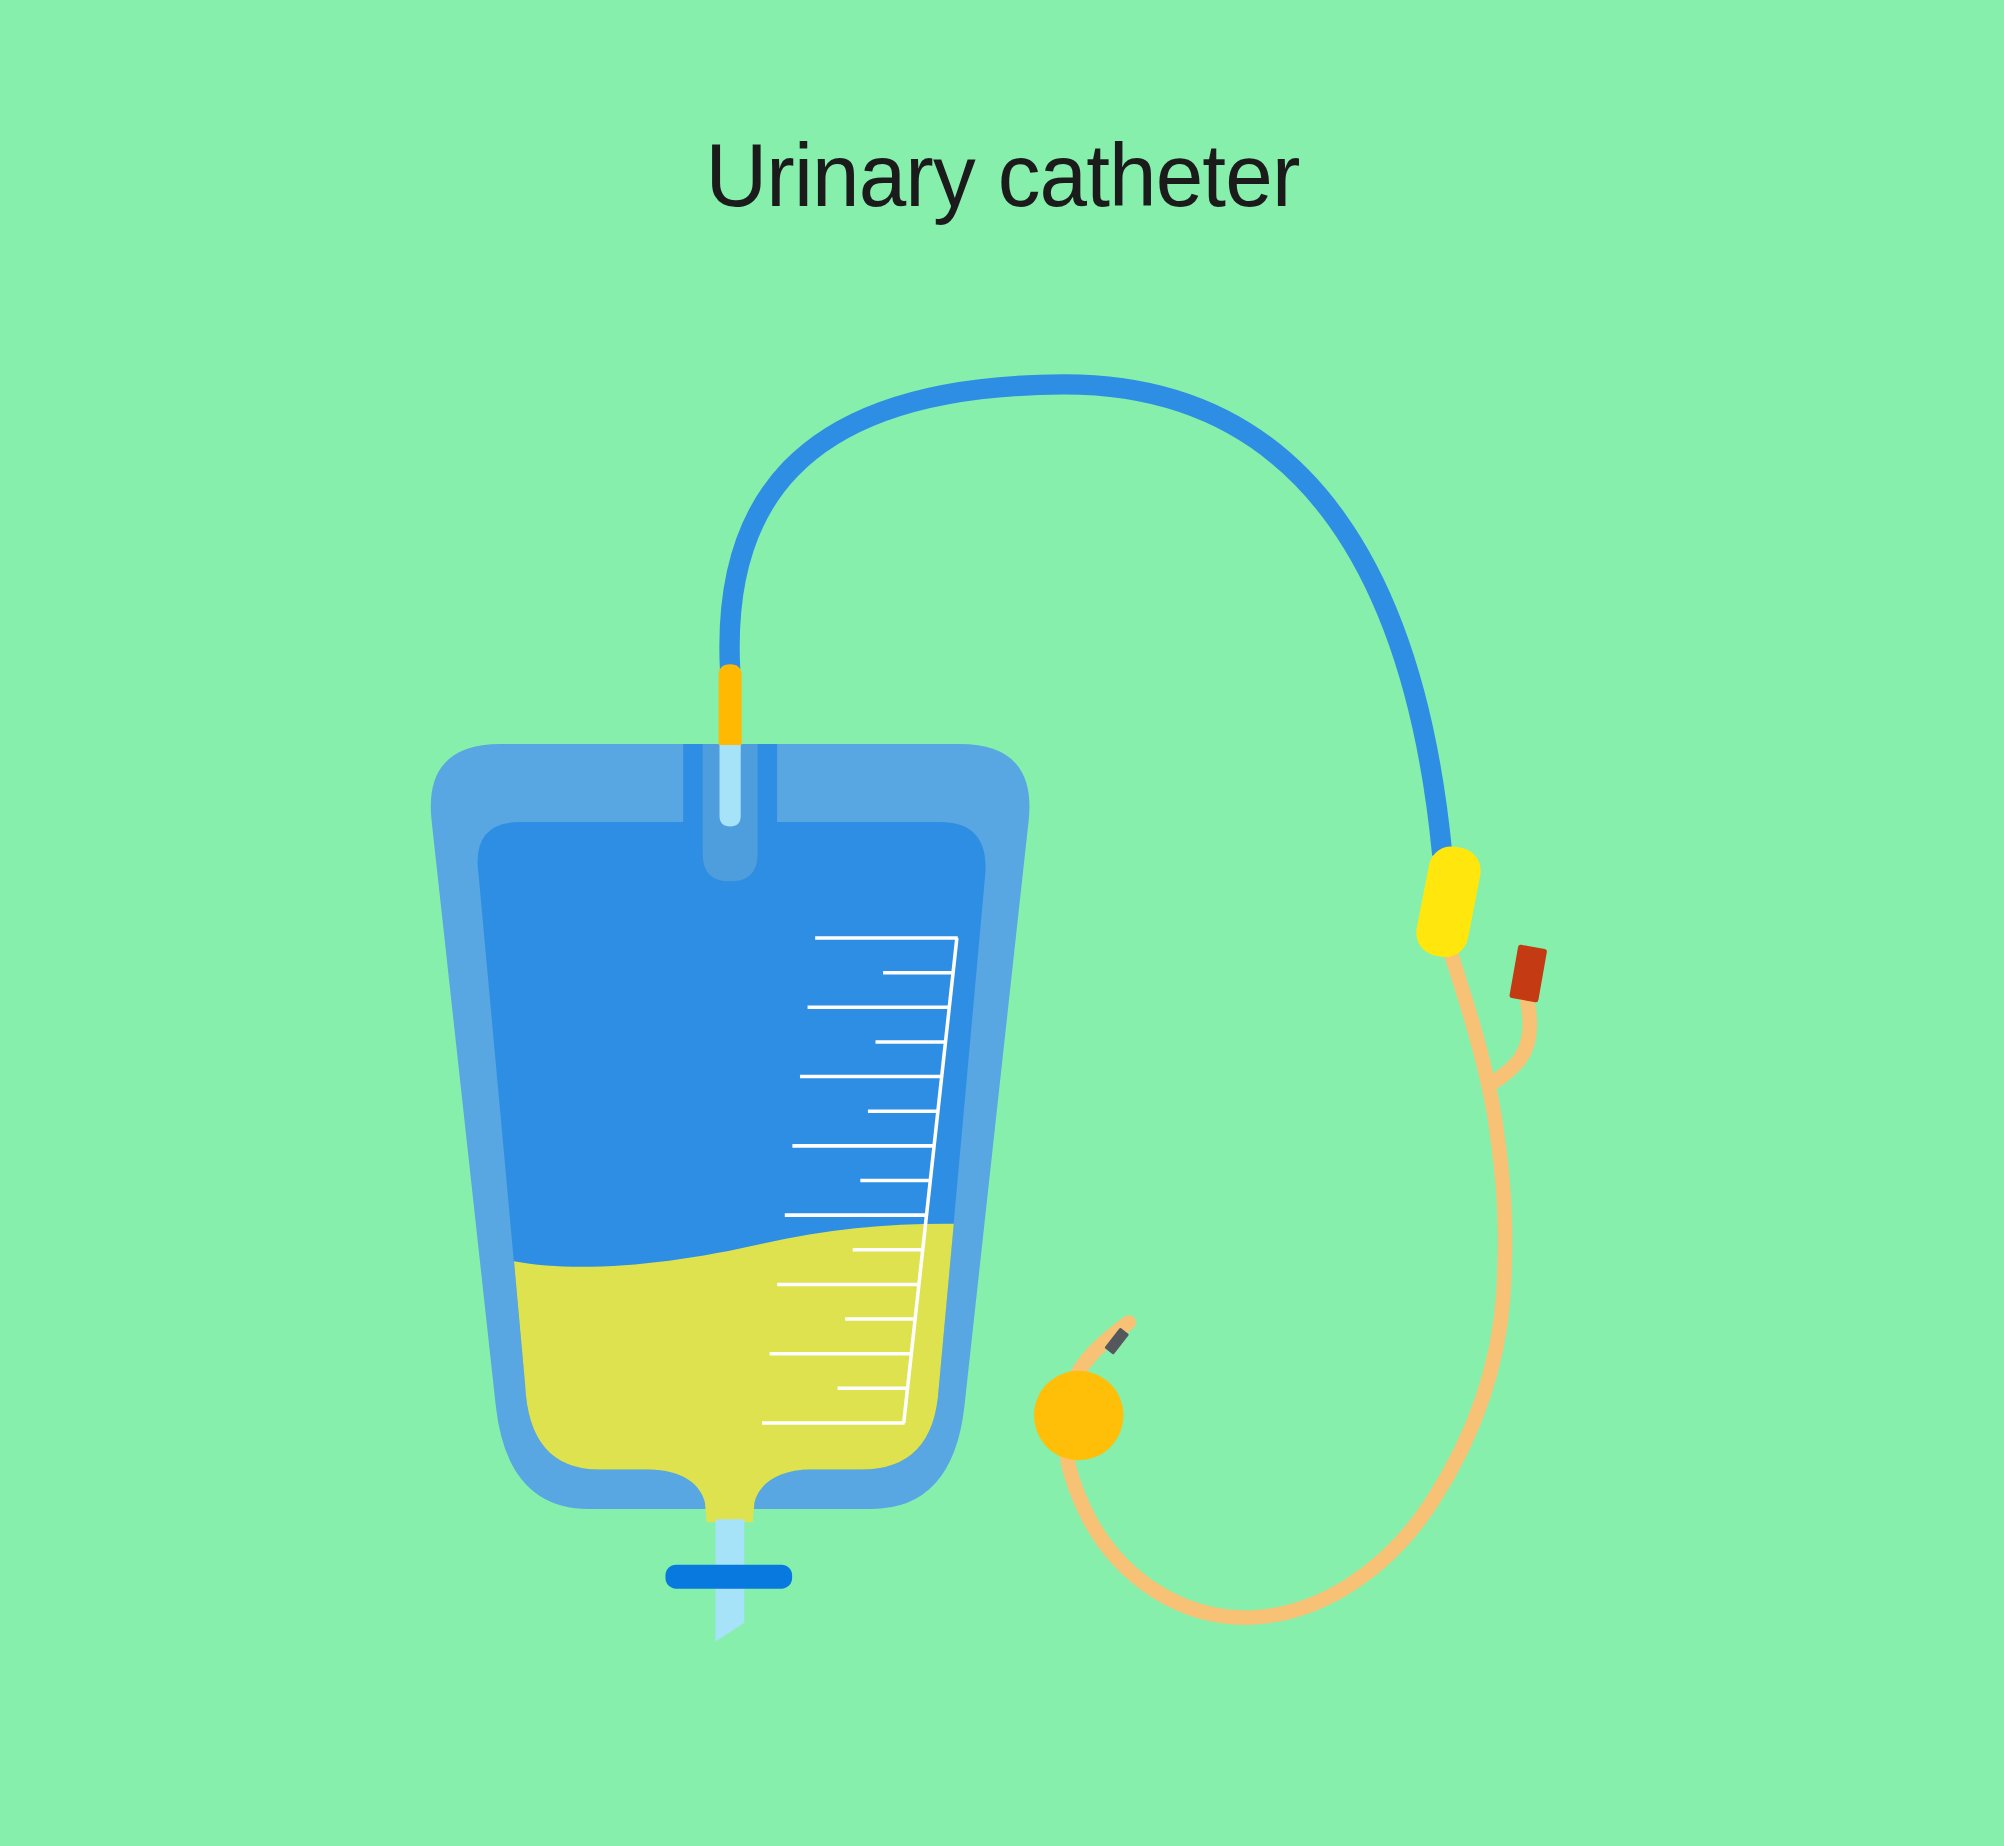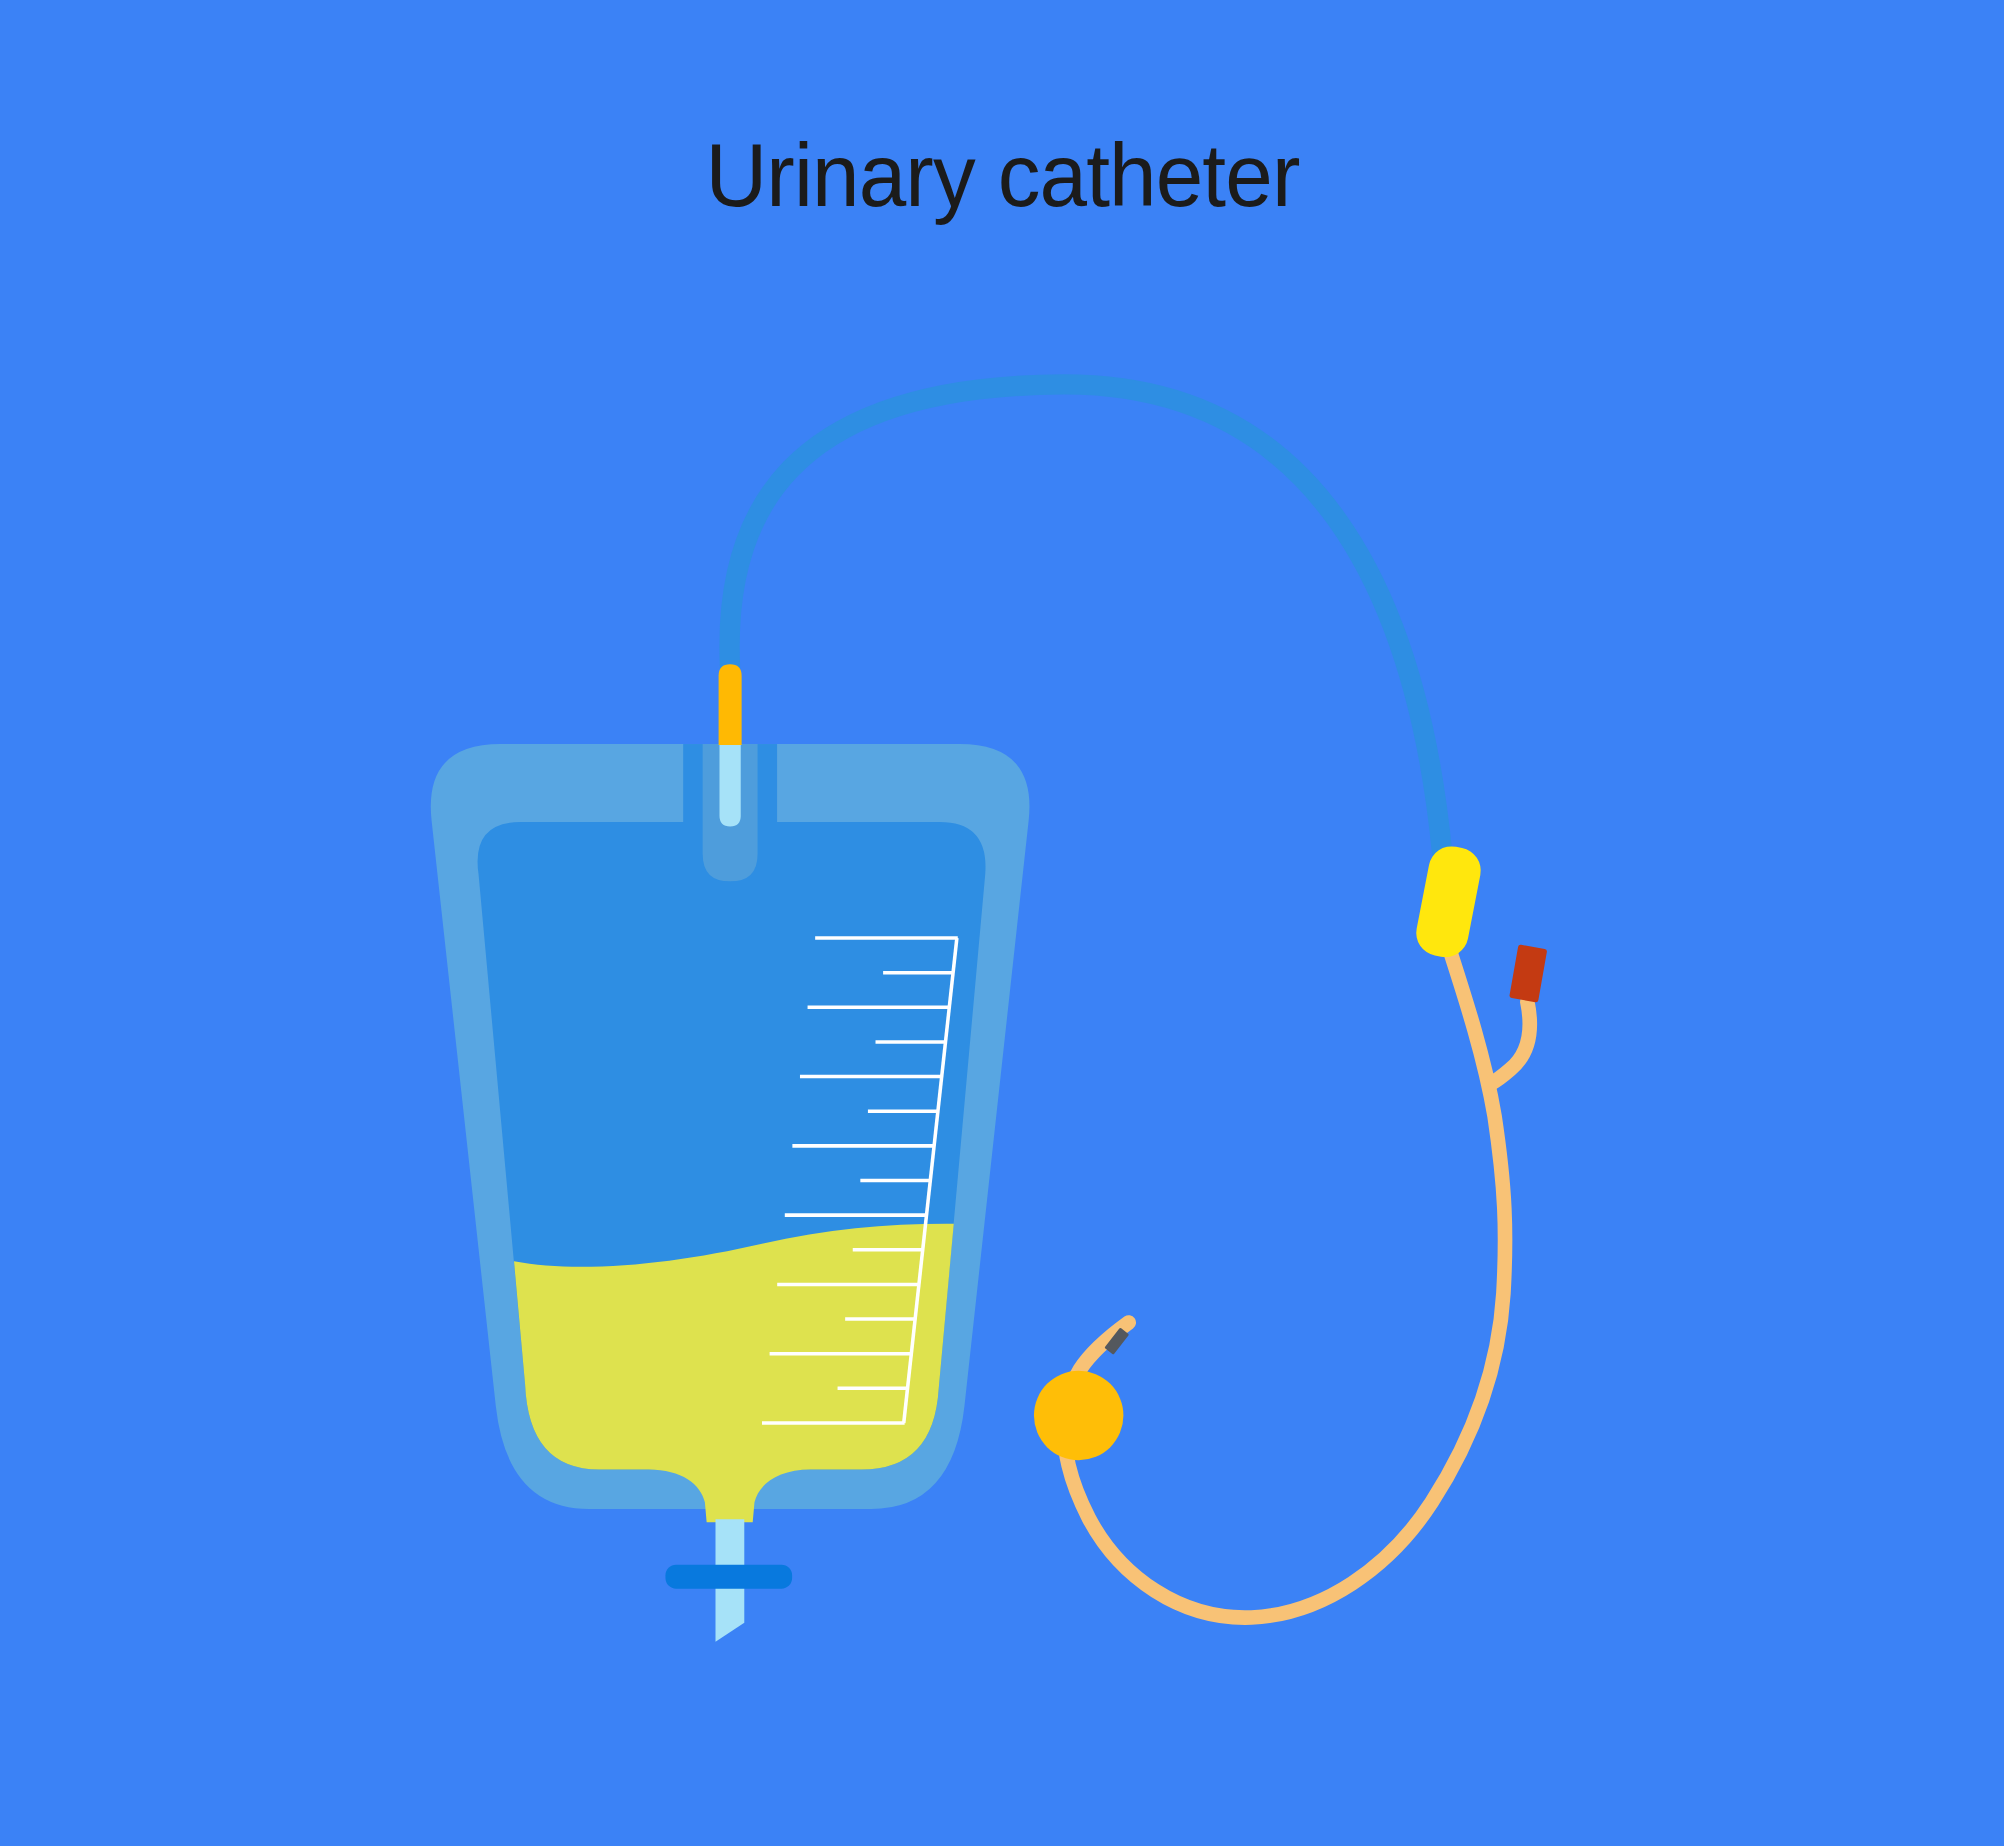--- a/index.html
+++ b/index.html
@@ -8,21 +8,21 @@
     width: 2005px;
     height: 1846px;
     background: #ffffff;
     font-family: "Liberation Sans", "DejaVu Sans", sans-serif;
     overflow: hidden;
   }
   .stage {
     position: relative;
     width: 2005px;
     height: 1846px;
-    background: #3b82f6;
+    background: #86efac;
   }
   .title {
     position: absolute;
     top: 131px;
     left: 0;
     right: 0;
     text-align: center;
     font-size: 89px;
     font-weight: 300;
     line-height: 1;

